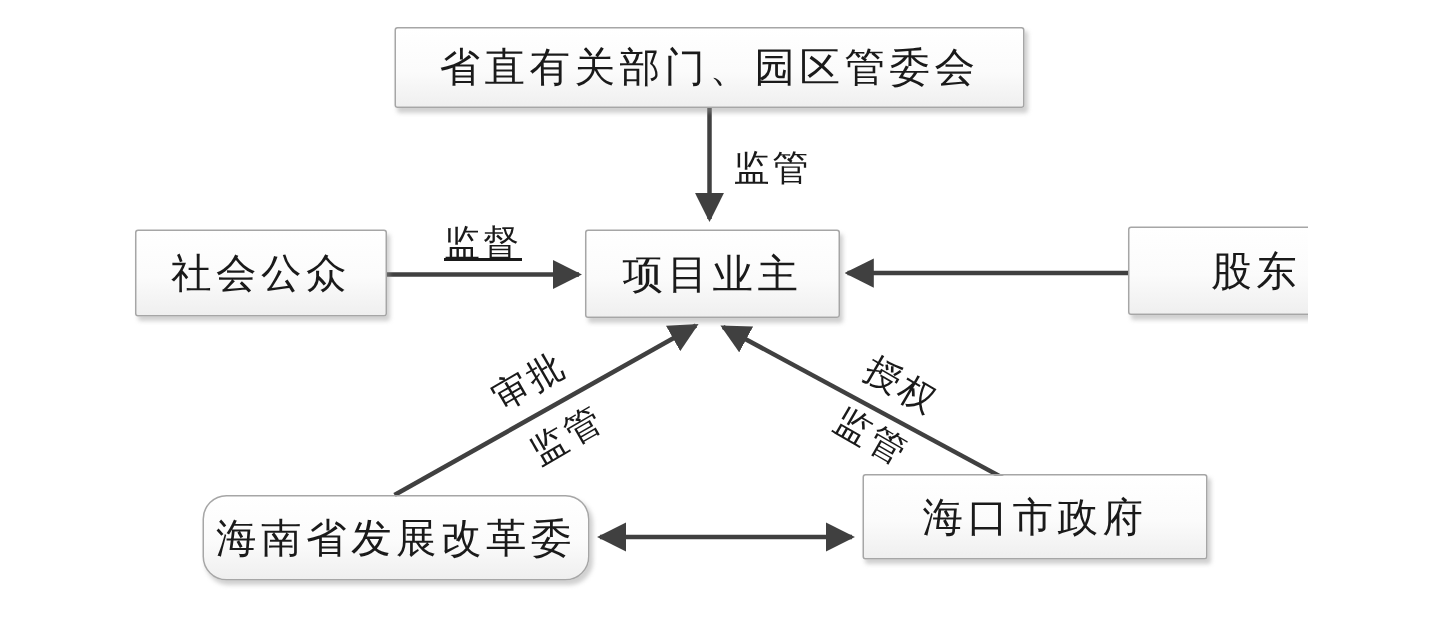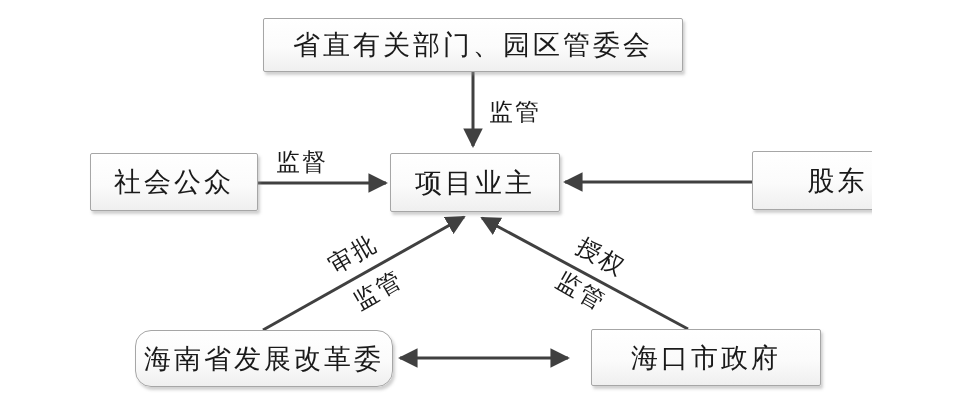--- a/index.html
+++ b/index.html
@@ -35,32 +35,32 @@
     font-size: 27px;
     letter-spacing: 3px;
     color: #1a1a1a;
     white-space: nowrap;
   }
   .node-dept        { left: 263px; top: 18px;  width: 420px; height: 54px; }
   .node-public      { left: 90px;  top: 153px; width: 168px; height: 58px; }
   .node-owner       { left: 390px; top: 153px; width: 170px; height: 59px; }
   .node-shareholder { left: 752px; top: 151px; width: 171px; height: 59px; }
   .node-ndrc        { left: 135px; top: 330px; width: 258px; height: 57px; border-radius: 16px; }
-  .node-haikou      { left: 575px; top: 329px; width: 230px; height: 57px; margin-left: 16px; }
+  .node-haikou      { left: 575px; top: 316px; width: 230px; height: 57px; }
 
   .edge-label {
     position: absolute;
     z-index: 3;
     font-size: 24px;
     letter-spacing: 2px;
     color: #1a1a1a;
     white-space: nowrap;
   }
   .lbl-regulate-top { left: 489px; top: 96px; }
-  .lbl-supervise    { left: 276px; top: 146px; }
+  .lbl-supervise    { left: 296px; top: 146px; text-decoration: underline; }
   .lbl-joint        { left: 585px; top: 143px; letter-spacing: 1px; }
   .rotated {
     transform: translate(-50%, -50%) rotate(var(--rot));
     transform-origin: center center;
   }
   .lbl-approve            { left: 353px; top: 254px; --rot: -30deg; }
   .lbl-regulate-left-diag { left: 378px; top: 290px; --rot: -30deg; }
   .lbl-authorize          { left: 601px; top: 257px; --rot: 30deg; }
   .lbl-regulate-right-diag{ left: 581px; top: 291px; --rot: 30deg; }
 </style>

